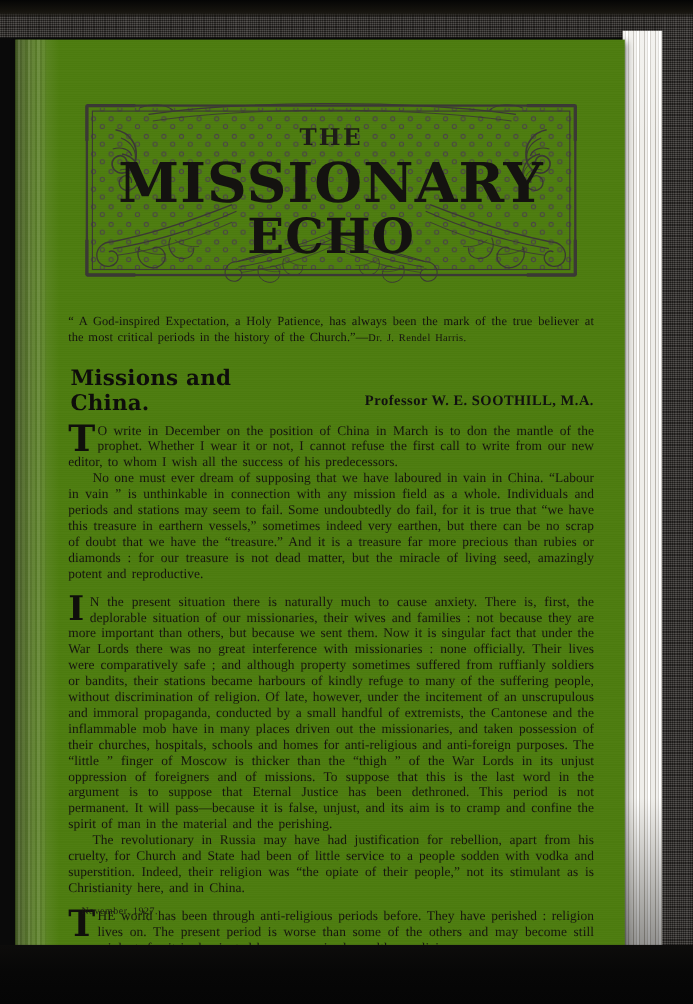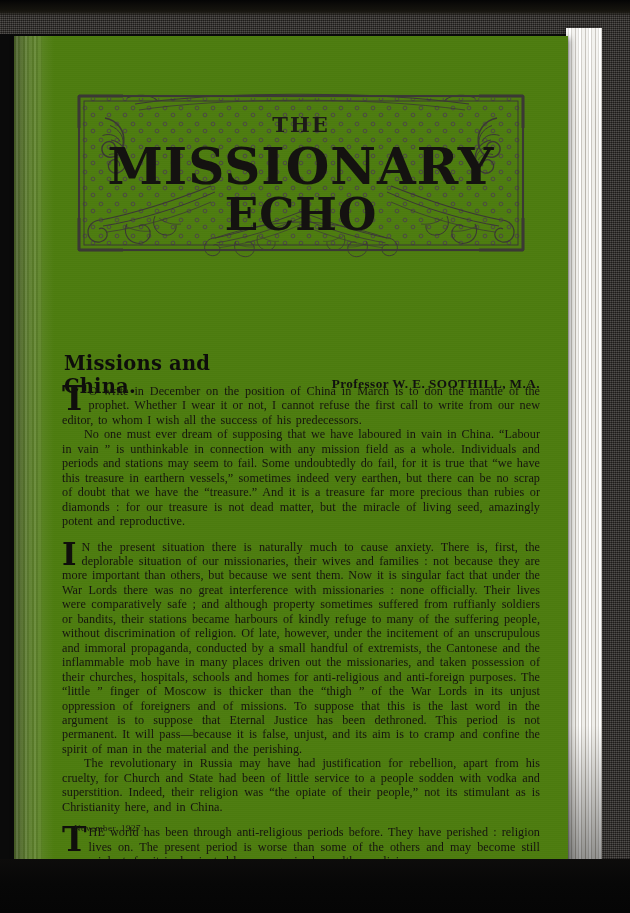--- a/index.html
+++ b/index.html
@@ -119,21 +119,20 @@
     word-spacing: 1.3px;
   }
   .epigraph .smallcaps { font-size: 9.4px; letter-spacing: .4px; }
 
   
   .titleblock {
     position: absolute;
     left: 0; top: 296px;
     width: 478px;
     height: 48px;
-    margin-top: 20px;
   }
   .article-title {
     position: absolute;
     left: 2px; top: 0;
     font-family: "DejaVu Serif", serif;
     font-weight: 700;
     font-size: 19.5px;
     line-height: 23px;
     color: #0e0d0b;
     letter-spacing: .2px;
@@ -274,20 +273,23 @@
               <use href="#scrollArm"></use>
             </g>
           <path d="M150,150 C180,140 210,134 236,134 C262,134 292,140 322,150" fill="none" stroke="#3b3835" stroke-width=".9"></path>
 
           <text x="236" y="44" text-anchor="middle" font-family="DejaVu Serif, serif" font-weight="700" font-size="21" letter-spacing="2" fill="#1d1b18">THE</text>
           <text x="236" y="96" text-anchor="middle" font-family="DejaVu Serif, serif" font-weight="700" font-size="50" letter-spacing="1" fill="#141210">MISSIONARY</text>
           <text x="236" y="142" text-anchor="middle" font-family="DejaVu Serif, serif" font-weight="700" font-size="44" letter-spacing="1" fill="#141210">ECHO</text>
         </svg>
       </div>
 
+      <div class="epigraph">
+        <span>“ A God-inspired Expectation, a Holy Patience, has always been the mark of the true believer at the most critical periods in the history of the Church.”—</span><span class="smallcaps">Dr. J. Rendel Harris.</span>
+      </div>
 
       <div class="titleblock">
         <div class="article-title">
           <div>Missions and</div>
           <div>China.</div>
         </div>
         <div class="byline">Professor W. E. SOOTHILL, M.A.</div>
       </div>
 
       <div class="body">

